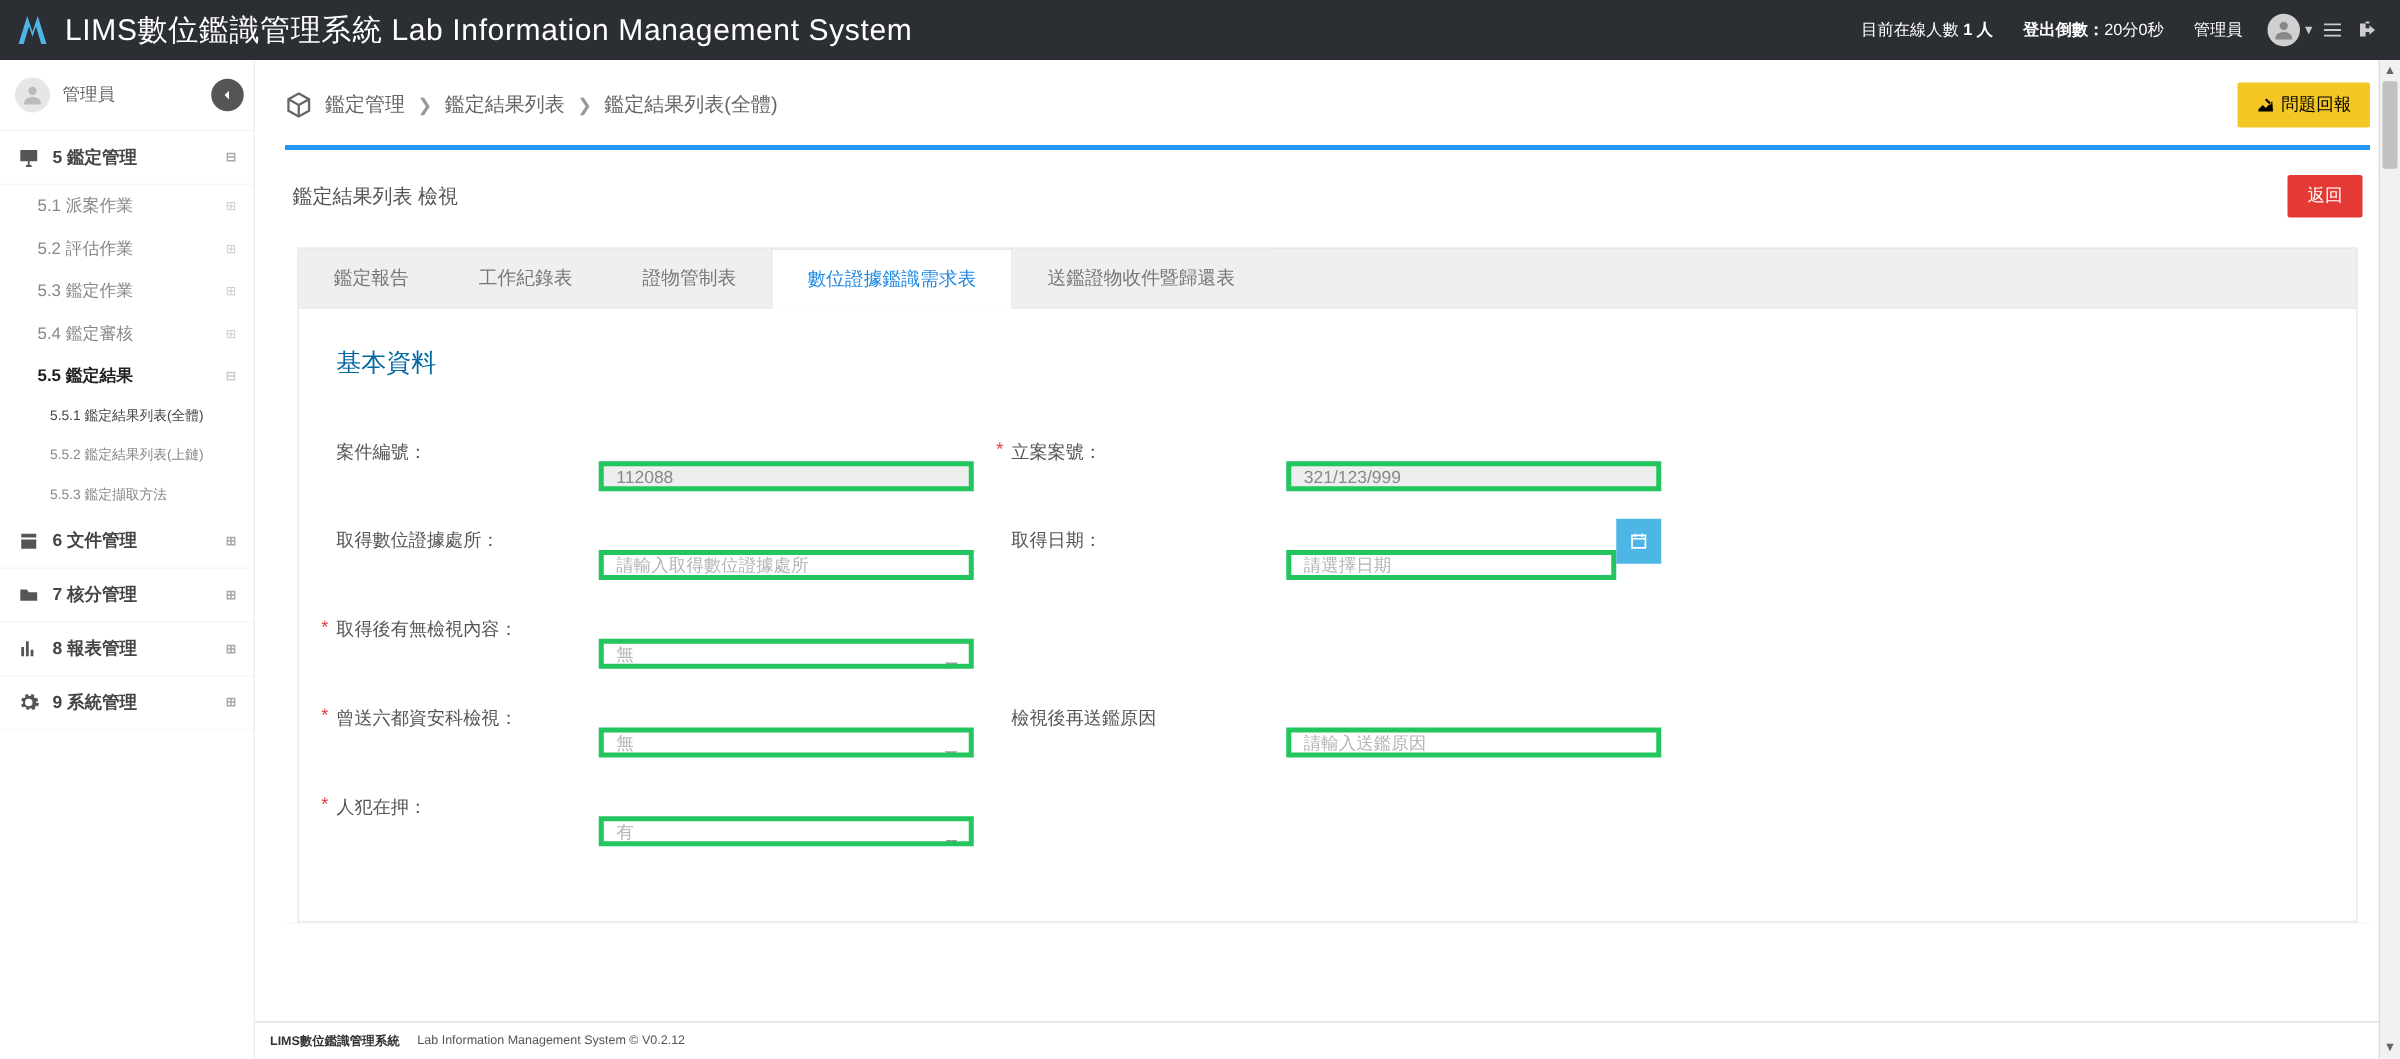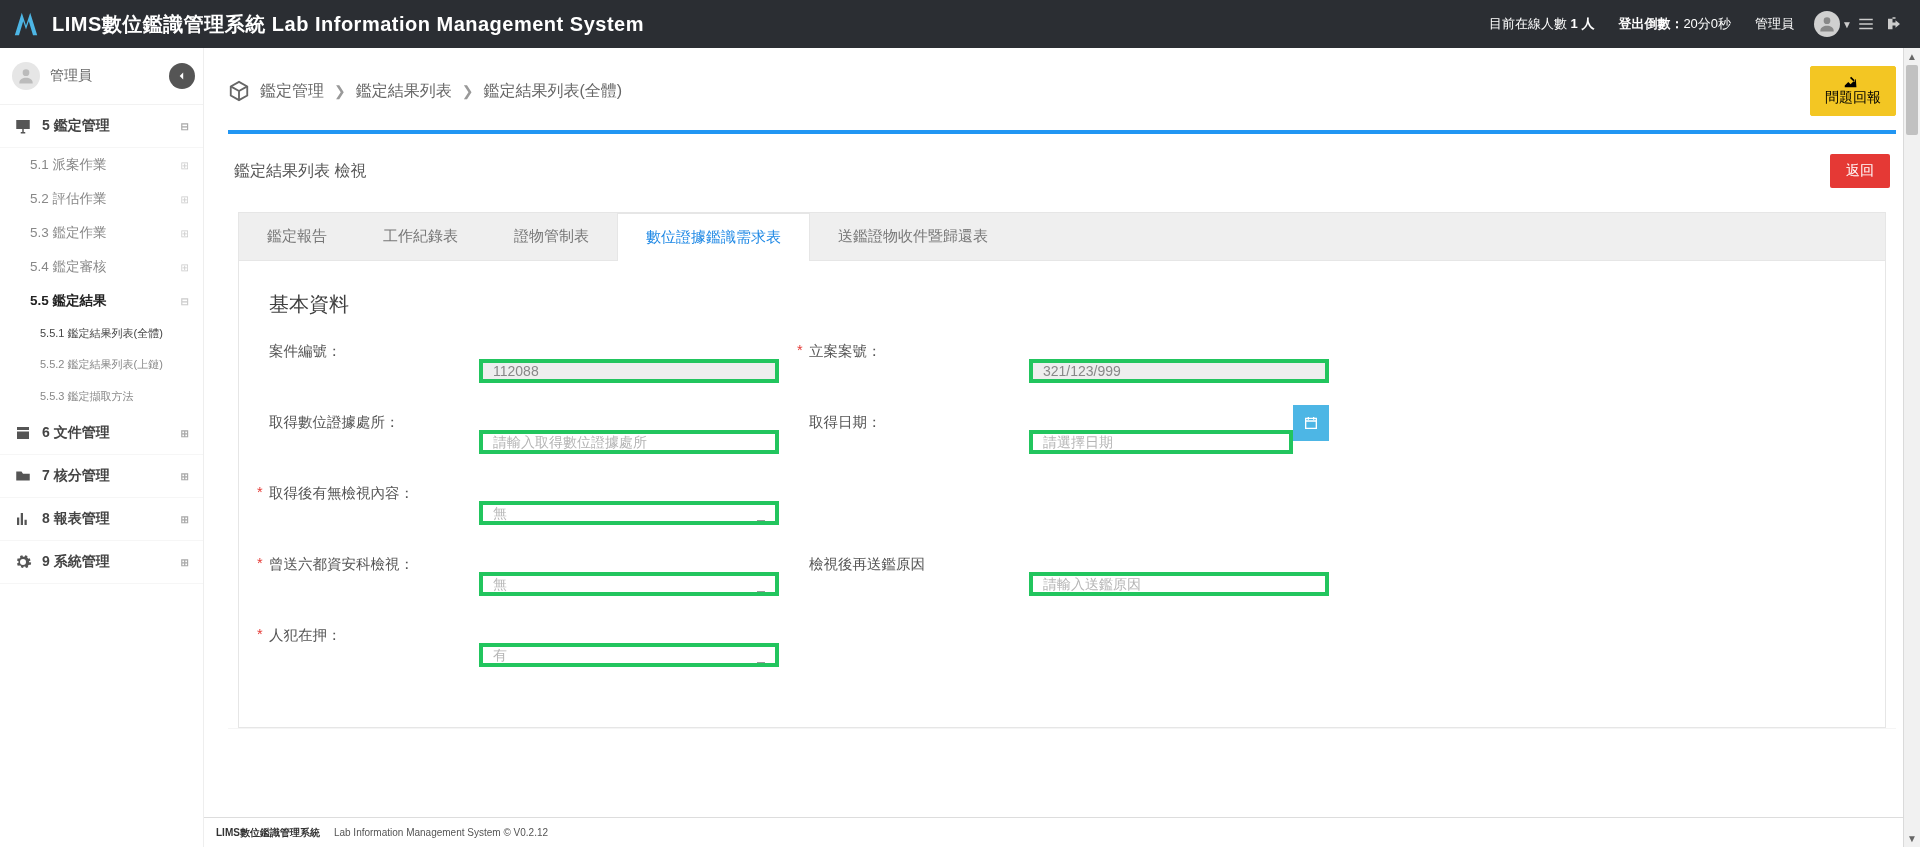--- a/index.html
+++ b/index.html
@@ -1,19 +1,19 @@
 <!DOCTYPE html>
 <html><head>
 <meta charset="utf-8">
 <style>
 * { box-sizing: border-box; margin: 0; padding: 0; }
 body { font-family: "Microsoft JhengHei", Arial, sans-serif; font-size: 14px; color: #444; background: #fff; overflow: hidden; }
 .topbar { height: 48px; background: #2b2e33; color: #fff; display: flex; align-items: center; padding: 0 12px; }
 .logo { width: 28px; height: 28px; margin-right: 12px; }
-.topbar-title { font-size: 20px; font-weight: 700; letter-spacing: 0.5px; flex: 0 0 auto; }
+.topbar-title { font-size: 24px; font-weight: 400; letter-spacing: 0.5px; flex: 0 0 auto; }
 .topbar-spacer { flex: 1; }
 .topbar-info { font-size: 13px; margin: 0 12px; white-space: nowrap; }
 .topbar-user { font-size: 13px; margin: 0 12px; }
 .topbar-avatar { width: 26px; height: 26px; border-radius: 50%; background: #d0d0d0; display: inline-flex; align-items: center; justify-content: center; margin-left: 8px; position: relative; }
 .topbar-avatar svg { width: 20px; height: 20px; fill: #888; }
 .topbar-caret { font-size: 10px; color: #ccc; margin-left: 2px; }
 .topbar-iconbtn { width: 28px; display: inline-flex; justify-content: center; align-items: center; cursor: pointer; color: #ccc; }
 .topbar-iconbtn svg { width: 18px; height: 18px; fill: currentColor; }
 
 .layout { display: flex; height: calc(847px - 48px); }
@@ -31,32 +31,32 @@
 .nav-item.active { color:#222; font-weight:700;}
 .nav-sub { padding: 8px 14px 8px 40px; color:#888; font-size:11px; cursor:pointer; line-height:1.4;}
 .nav-sub.current { color:#444; }
 
 .main { flex:1; display:flex; flex-direction:column; background:#fff; position:relative; overflow:hidden;}
 .main-scroll { flex:1; overflow-y:auto; }
 .breadcrumb-row { display:flex; align-items:center; padding: 18px 24px 14px; color:#666; font-size:16px;}
 .bc-icon { width:22px;height:22px;margin-right:10px; }
 .bc-icon svg{width:22px;height:22px;fill:#666;}
 .bc-sep { margin:0 10px; color:#999; font-size:14px;}
-.btn-issue { margin-left:auto; background:#f3c623; color:#000; border:1px solid #f3c623; padding:8px 14px; font-size:14px; display:flex; align-items:center; cursor:pointer; border-radius:2px;flex-direction:column;}
+.btn-issue { margin-left:auto; background:#f3c623; color:#000; border:1px solid #f3c623; padding:8px 14px; font-size:14px; display:flex; align-items:center; cursor:pointer; border-radius:2px;}
 .btn-issue svg{width:14px;height:14px;margin-right:6px;fill:#000;}
 
 .panel { margin: 0 24px 24px; border-top: 4px solid #2196f3; background:#fff; box-shadow: 0 1px 0 rgba(0,0,0,.04);}
 .panel-head { display:flex; align-items:center; padding: 20px 6px 24px; }
 .panel-title { font-size:16px; color:#555; font-weight:500;}
 .btn-back { margin-left:auto; background:#e53935; color:#fff; padding:8px 16px; border:none; cursor:pointer; font-size:14px; border-radius:2px;}
 .tabs { display:flex; background:#efefef; border:1px solid #e6e6e6; margin: 0 10px;}
 .tab { padding: 14px 28px; font-size:15px; color:#777; cursor:pointer; background:#efefef;font-family:Liberation Serif, serif;}
 .tab.active { background:#fff; color:#1e88e5; border-top:1px solid #e6e6e6; border-right:1px solid #e6e6e6; border-left:1px solid #e6e6e6; margin-bottom:-1px;}
 .tabpane { border:1px solid #e6e6e6; border-top:none; margin: 0 10px 10px; padding:30px 30px 60px; background:#fff;}
-.section-title { font-size:20px; color:#404040; margin-bottom:16px; }
+.section-title { font-size:20px; color:#0369a1; margin-bottom:40px; }
 .form-grid { display:grid; grid-template-columns: 180px 300px 190px 300px; column-gap: 30px; row-gap: 22px; align-items:start;}
 .flabel { color:#555; font-size:14.5px; padding-top:8px; position:relative;}
 .req::before { content:"*"; color:#e53935; position:absolute; left:-12px; top:8px;}
 .input, .select { width:100%; height:24px; border:4px solid #22c55e; background:#fff; padding:0 10px; font-size:14px; color:#555;margin-top:25px;}
 .input[disabled]{ background:#eeeeee; color:#888;}
 .input::placeholder { color:#b5b5b5; }
 .select { appearance:none; background-image:linear-gradient(45deg,transparent 50%,#999 50%),linear-gradient(135deg,#999 50%,transparent 50%); background-position: right 14px top 15px, right 9px top 15px; background-size:5px 5px,5px 5px; background-repeat:no-repeat; color:#b5b5b5;}
 .date-wrap { display:flex; width:100%;}
 .date-wrap .input { flex:1;}
 .date-btn { width:36px;height:36px;background:#4db6e5;border:none;display:flex;align-items:center;justify-content:center;cursor:pointer;}

